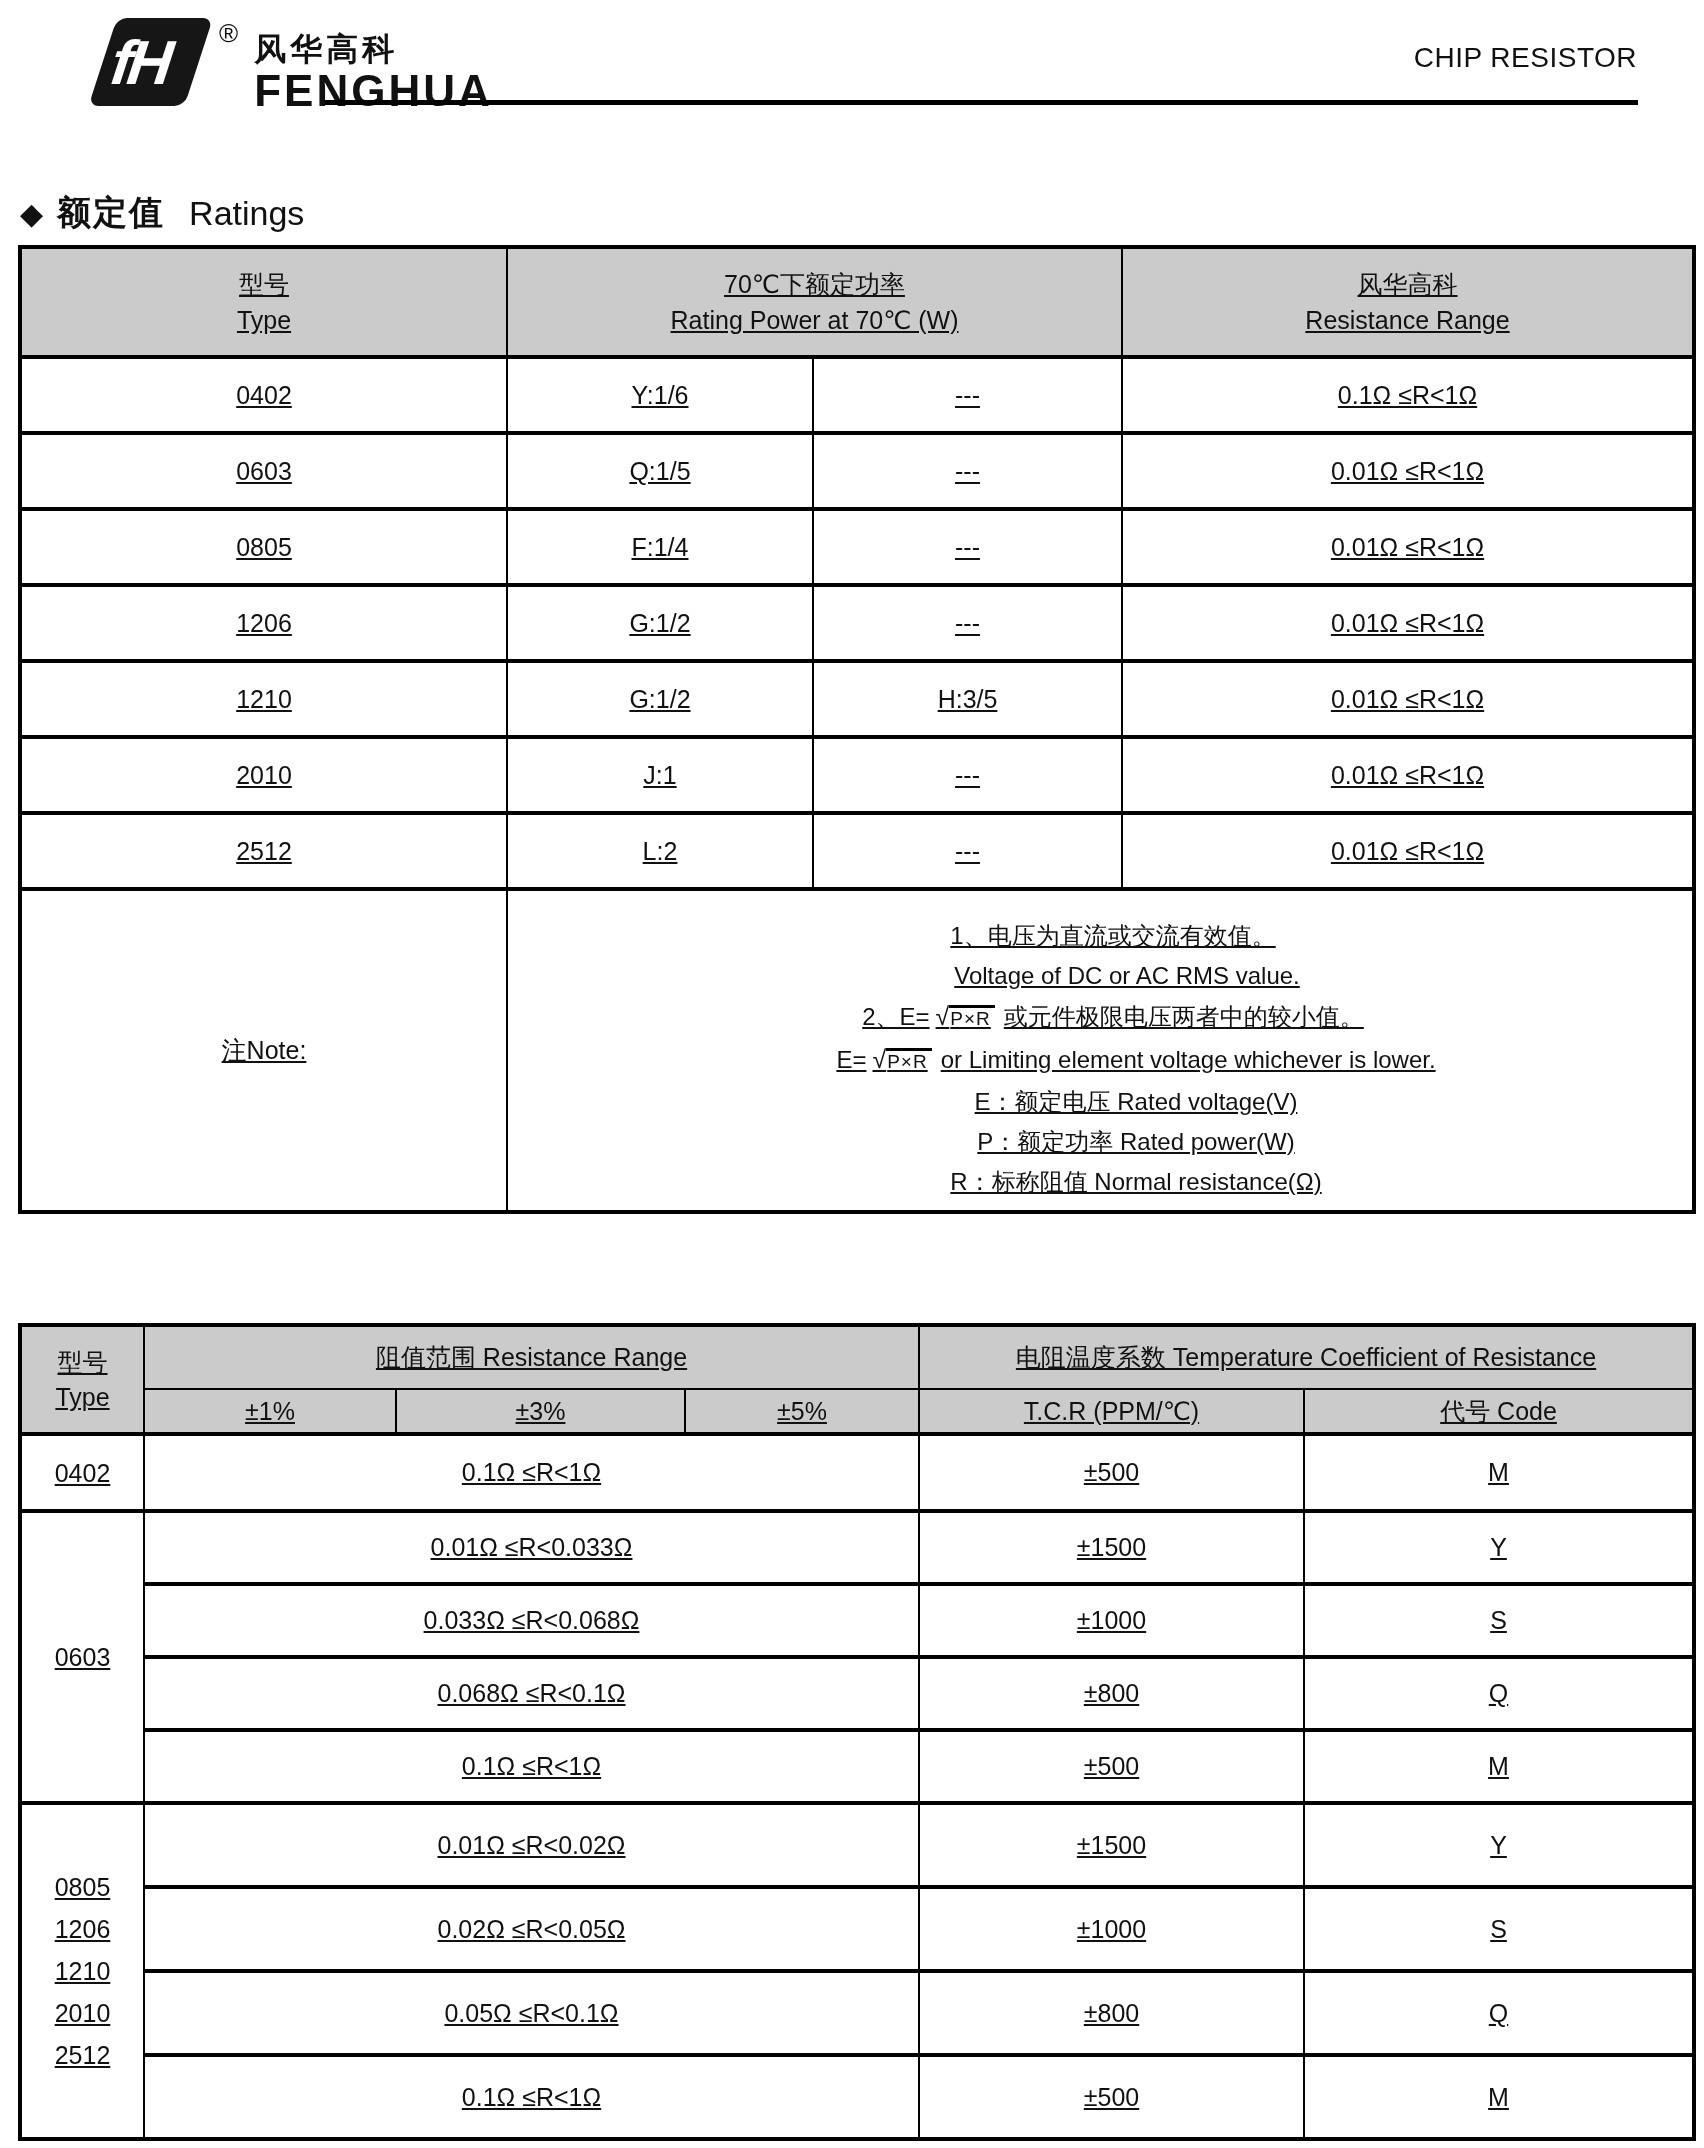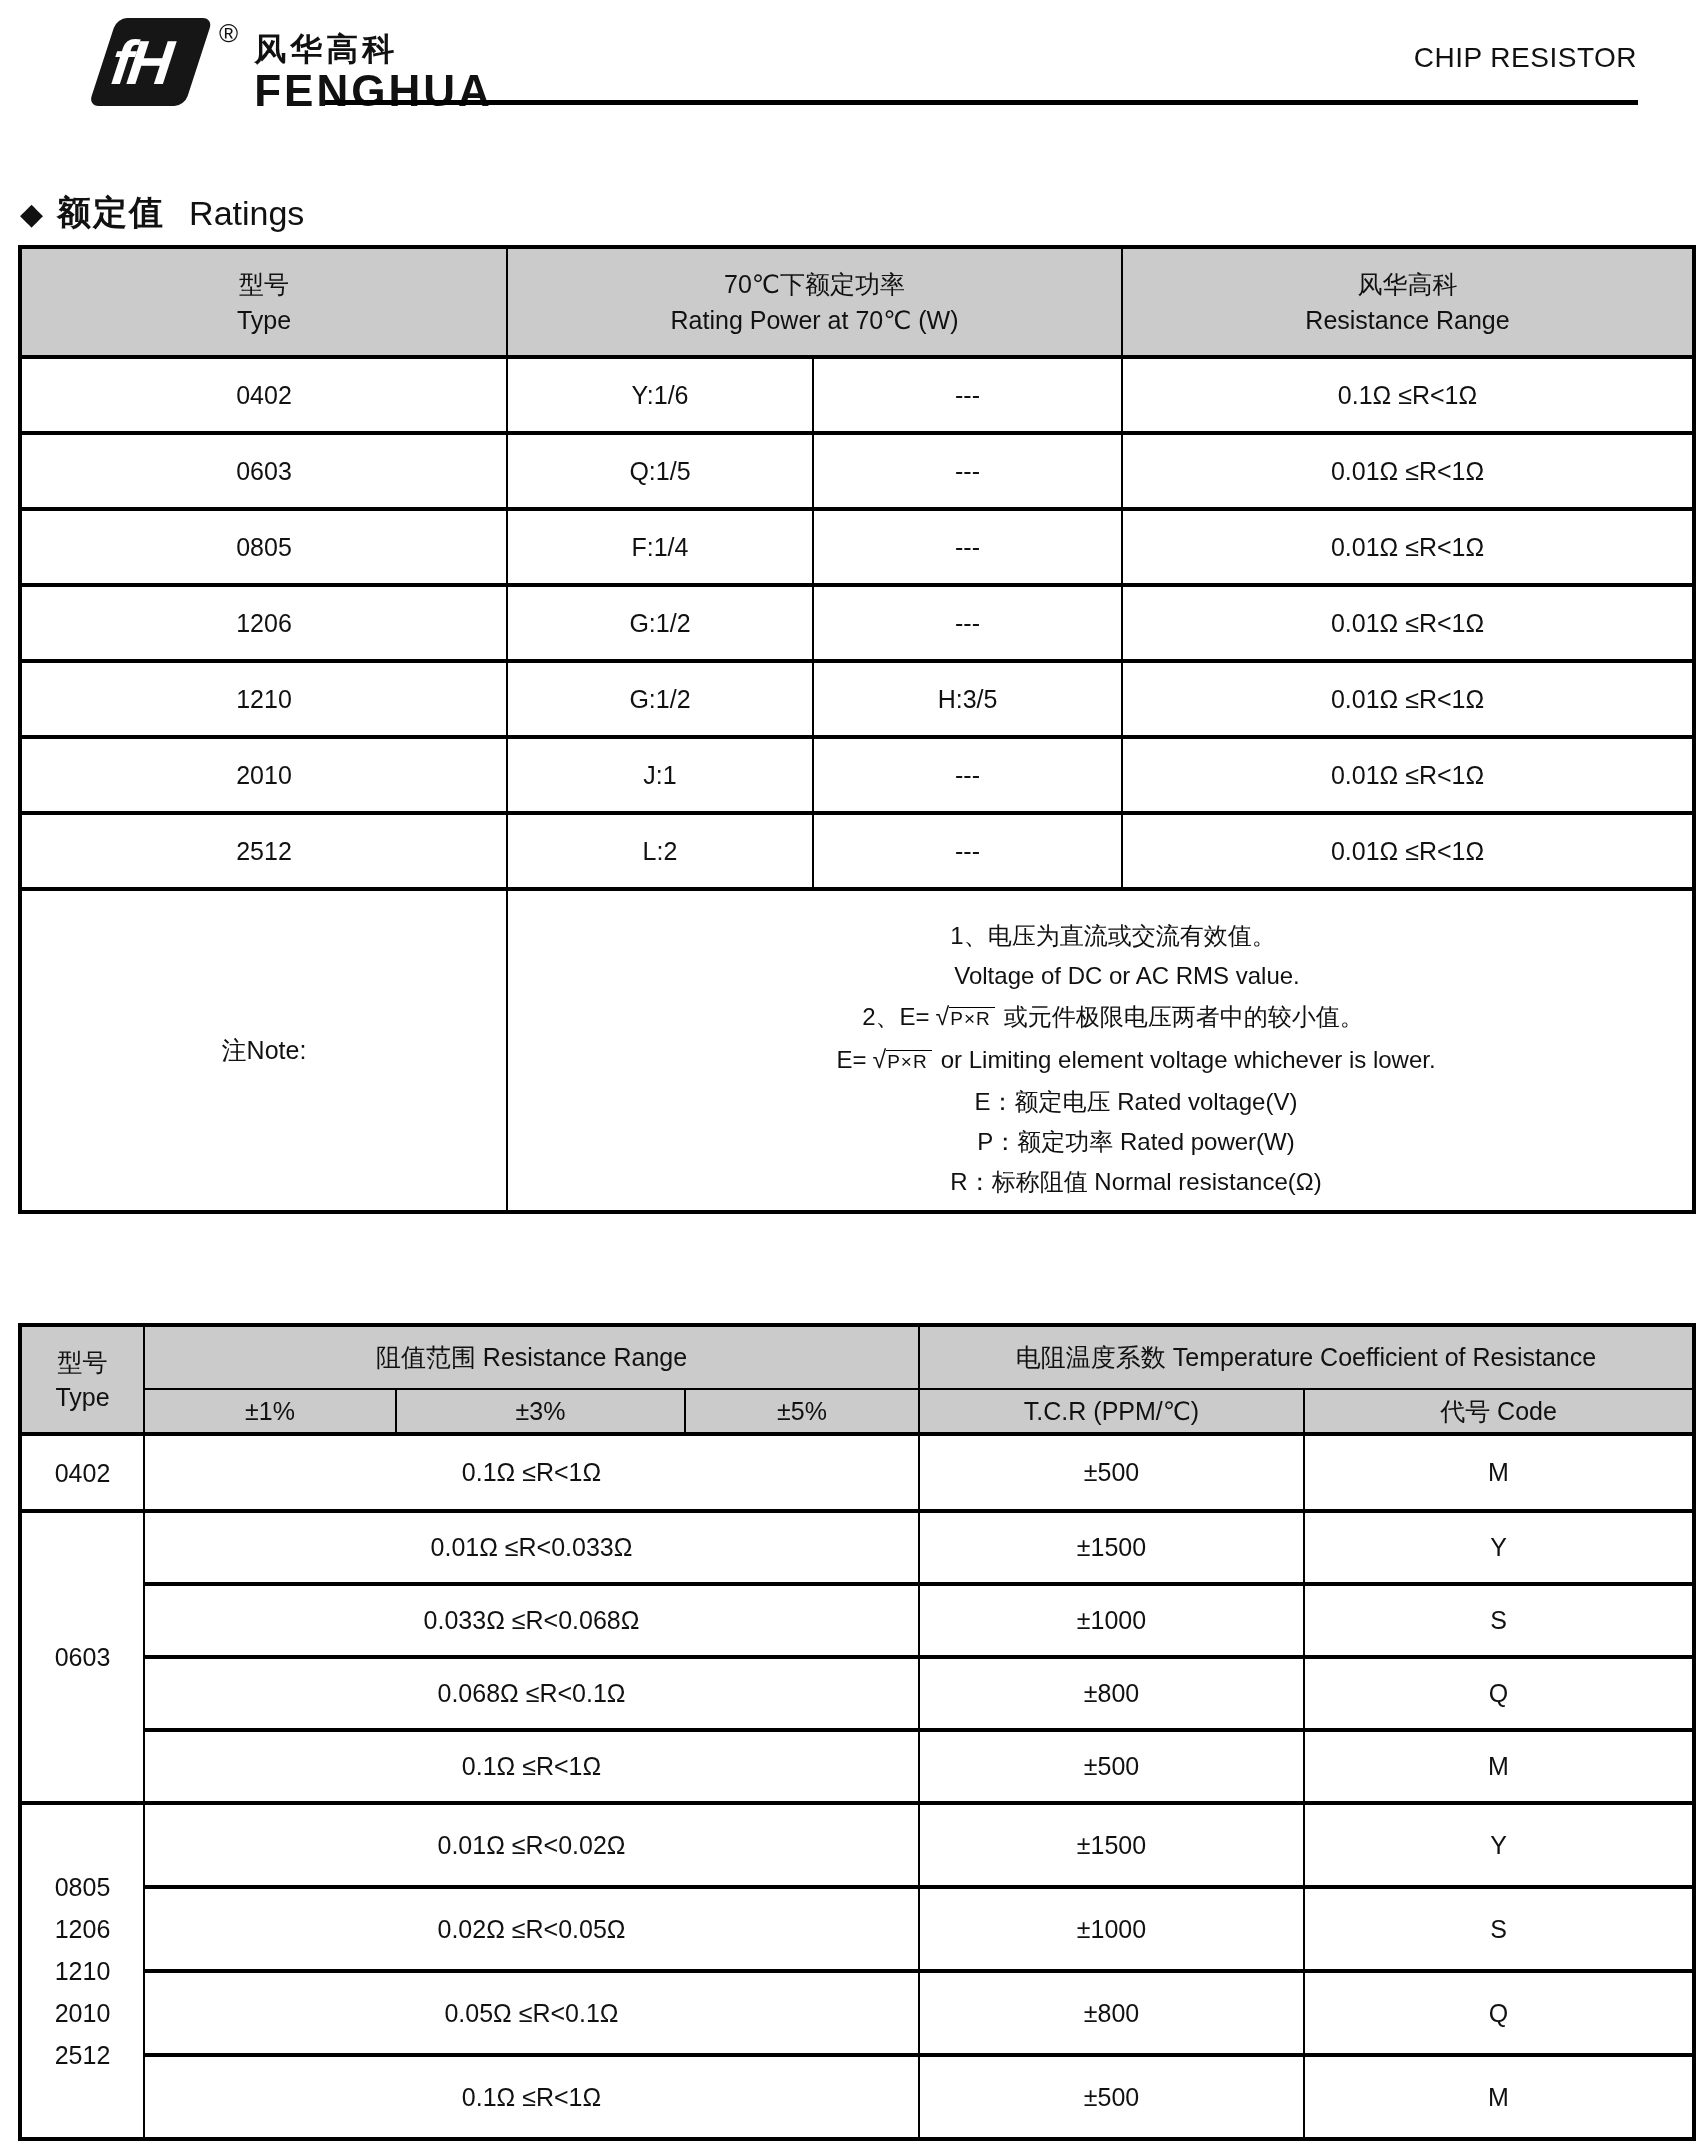--- a/index.html
+++ b/index.html
@@ -26,42 +26,42 @@
   .diamond { font-size: 30px; margin-right: 14px; }
   .sec-cn { font-weight: bold; letter-spacing: 2px; }
   .sec-en { margin-left: 24px; }
 
   
   table.t {
     position: absolute; left: 18px; width: 1674px;
     border-collapse: collapse; table-layout: fixed;
     font-size: 25px; text-align: center; color: #111;
   }
-  table.t { border: 4px solid #000; }
+  table.t { border: 4px solid #000; text-decoration: underline; }
   .t th, .t td {
     border: 2px solid #000;
     border-top-width: 4px; border-bottom-width: 4px;
     font-weight: normal; vertical-align: middle;
     overflow: hidden;
   }
   .t tr.head th, .t th.hd { background: #cbcbcb; }
   .ln { display: block; line-height: 36px; }
 
   
   .t1 { top: 245px; }
   .t1 tr.head { height: 110px; }
   .t1 tr.r { height: 76px; }
   .t1 tr.noterow { height: 323px; }
   .notelabel { font-size: 25px; text-align: center; }
   .notecell { text-align: center; padding: 24px 10px 8px 36px; font-size: 24px; }
   .notecell .nl { line-height: 40px; white-space: nowrap; }
   .ind1 { padding-left: 28px; }
   .ind2 { padding-left: 46px; }
   .sqrt { font-size: 25px; margin-left: 6px; }
-  .radicand { font-size: 19px; border-top: 1px solid #000000; padding: 0 4px 0 1px; letter-spacing: 1px; }
+  .radicand { font-size: 19px; border-top: 3px solid #000000; padding: 0 4px 0 1px; letter-spacing: 1px; }
   .sfx { margin-left: 9px; }
 
   
   .t2 { top: 1323px; }
   .t2 tr.g { height: 64px; }
   .t2 tr.s { height: 45px; }
   .t2 tr.g th.gb { border-bottom-width: 2px; }
   .t2 tr.s th { border-top-width: 2px; }
   .t2 tr.r0 { height: 77px; }
   .t2 tr.rA { height: 73px; }

